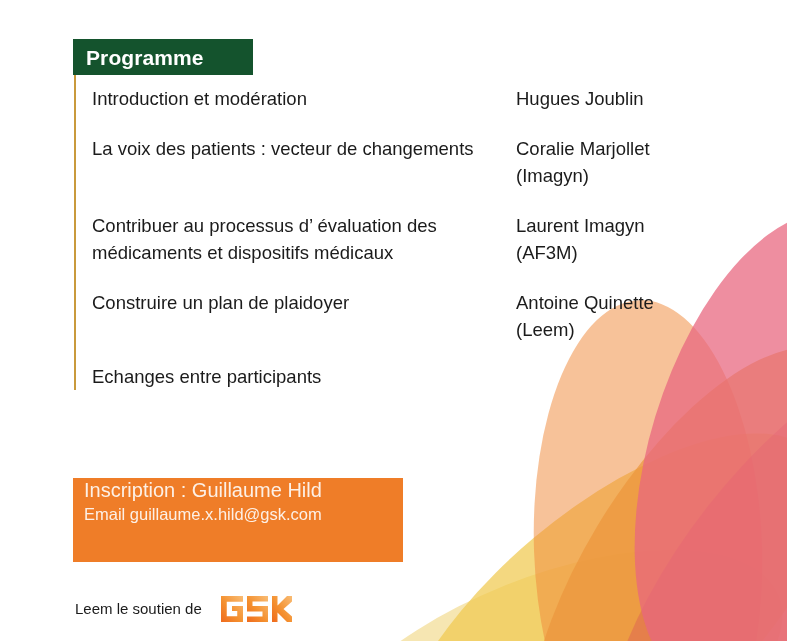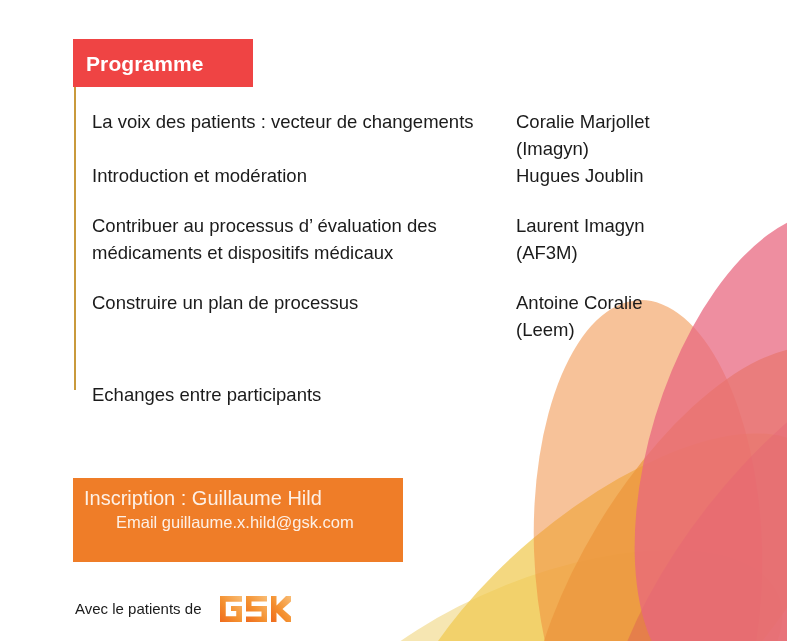--- a/index.html
+++ b/index.html
@@ -29,22 +29,22 @@
     z-index: 0;
     pointer-events: none;
   }
 
   
   #programme-header {
     position: absolute;
     left: 73px;
     top: 39px;
     width: 180px;
-    height: 48px;
-    background: #ef4444;
+    height: 36px;
+    background: #14532d;
     z-index: 3;
     display: flex;
     align-items: center;
   }
   #programme-header .title-text {
     color: #ffffff;
     font-size: 21px;
     font-weight: bold;
     letter-spacing: .1px;
     padding-left: 13px;
@@ -93,34 +93,33 @@
   
   #contact-box {
     position: absolute;
     left: 73px;
     top: 478px;
     width: 330px;
     height: 84px;
     background: #ef7d28;
     z-index: 3;
     box-sizing: border-box;
-    padding: 8px 0 0 11px;
+    padding: 0 0 0 11px;
   }
   #contact-box .contact-title {
     color: #fdf0e6;
     font-size: 20px;
     line-height: 25px;
     white-space: nowrap;
   }
   #contact-box .contact-line {
     color: #fdf0e6;
     font-size: 16.5px;
     line-height: 22px;
     white-space: nowrap;
-    margin-left: 32px;
   }
 
   
   #footer {
     position: absolute;
     left: 75px;
     top: 596px;
     z-index: 3;
     display: flex;
     align-items: center;
@@ -158,56 +157,56 @@
   </svg>
 
   <div id="programme-header">
     <span class="title-text">Programme</span>
   </div>
 
   <div id="agenda-rule"></div>
 
   <div id="agenda">
 
+    <div class="agenda-row" style="margin-top:0px;">
+      <div class="agenda-topic">Introduction et modération</div>
+      <div class="agenda-speaker">Hugues Joublin</div>
+    </div>
+
     <div class="agenda-row" style="margin-top:23px;">
       <div class="agenda-topic">La voix des patients : vecteur de changements</div>
       <div class="agenda-speaker">Coralie Marjollet
 (Imagyn)</div>
     </div>
 
-    <div class="agenda-row" style="margin-top:0px;">
-      <div class="agenda-topic">Introduction et modération</div>
-      <div class="agenda-speaker">Hugues Joublin</div>
-    </div>
-
     <div class="agenda-row" style="margin-top:23px;">
       <div class="agenda-topic">Contribuer au processus d’ évaluation des médicaments et dispositifs médicaux</div>
       <div class="agenda-speaker">Laurent Imagyn
 (AF3M)</div>
     </div>
 
     <div class="agenda-row" style="margin-top:23px;">
-      <div class="agenda-topic">Construire un plan de processus</div>
-      <div class="agenda-speaker">Antoine Coralie
+      <div class="agenda-topic">Construire un plan de plaidoyer</div>
+      <div class="agenda-speaker">Antoine Quinette
 (Leem)</div>
     </div>
 
-    <div class="agenda-row" style="margin-top:38px;">
+    <div class="agenda-row" style="margin-top:20px;">
       <div class="agenda-topic">Echanges entre participants</div>
     </div>
 
   </div>
 
   <div id="contact-box">
     <div class="contact-title">Inscription : Guillaume Hild</div>
     <div class="contact-line">Email  guillaume.x.hild@gsk.com</div>
   </div>
 
   <div id="footer">
-    <span class="support-text">Avec le patients de</span>
+    <span class="support-text">Leem le soutien de</span>
 
     <svg id="gsk-logo" width="72" height="26" viewBox="0 0 144 52" xmlns="http://www.w3.org/2000/svg">
       <defs>
         <linearGradient id="gskgrad" x1="0" y1="1" x2="1" y2="0">
           <stop offset="0%" stop-color="#ef6a1d"></stop>
           <stop offset="45%" stop-color="#f4902f"></stop>
           <stop offset="100%" stop-color="#f9bd76"></stop>
         </linearGradient>
       </defs>
       <g fill="url(#gskgrad)">

